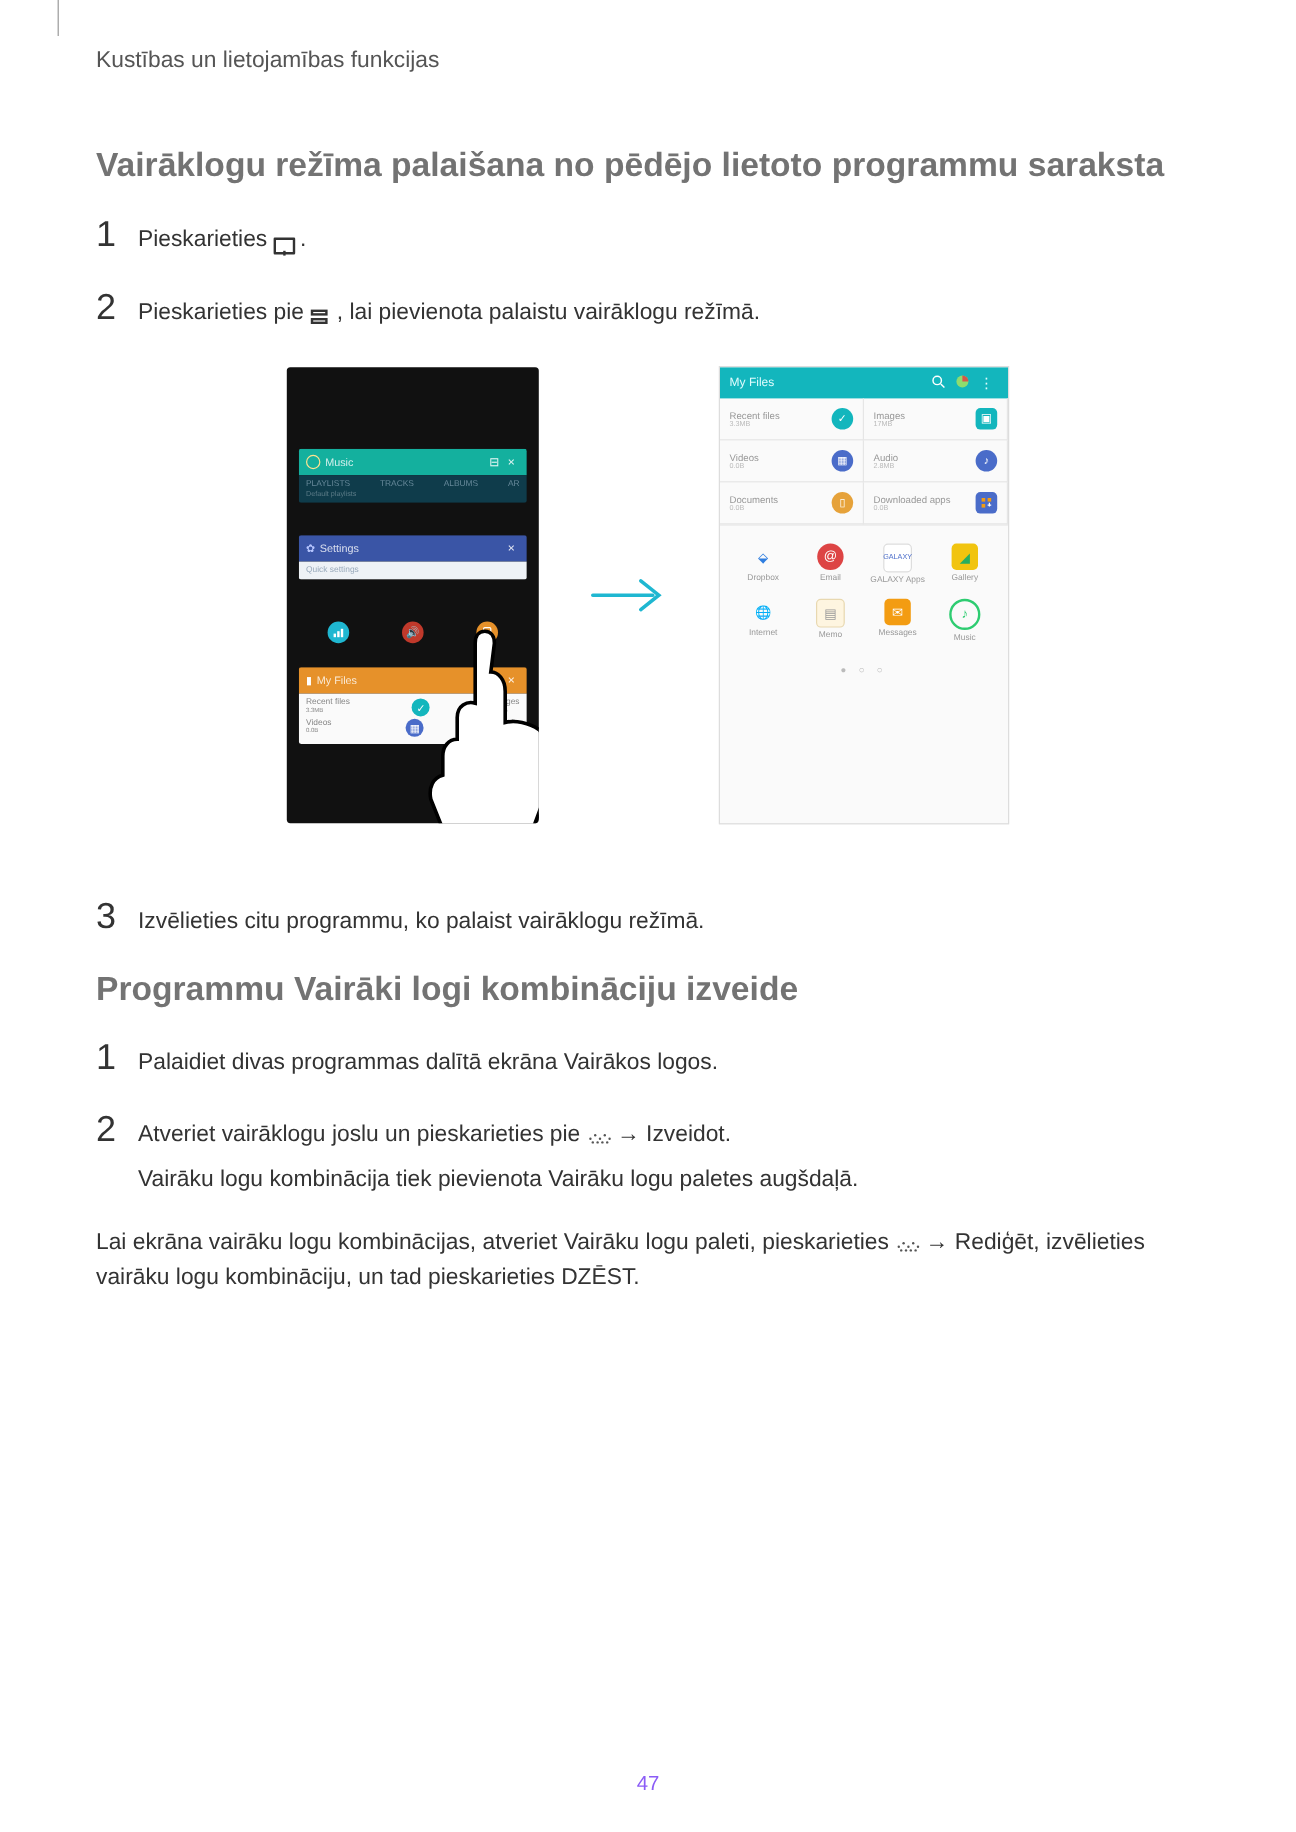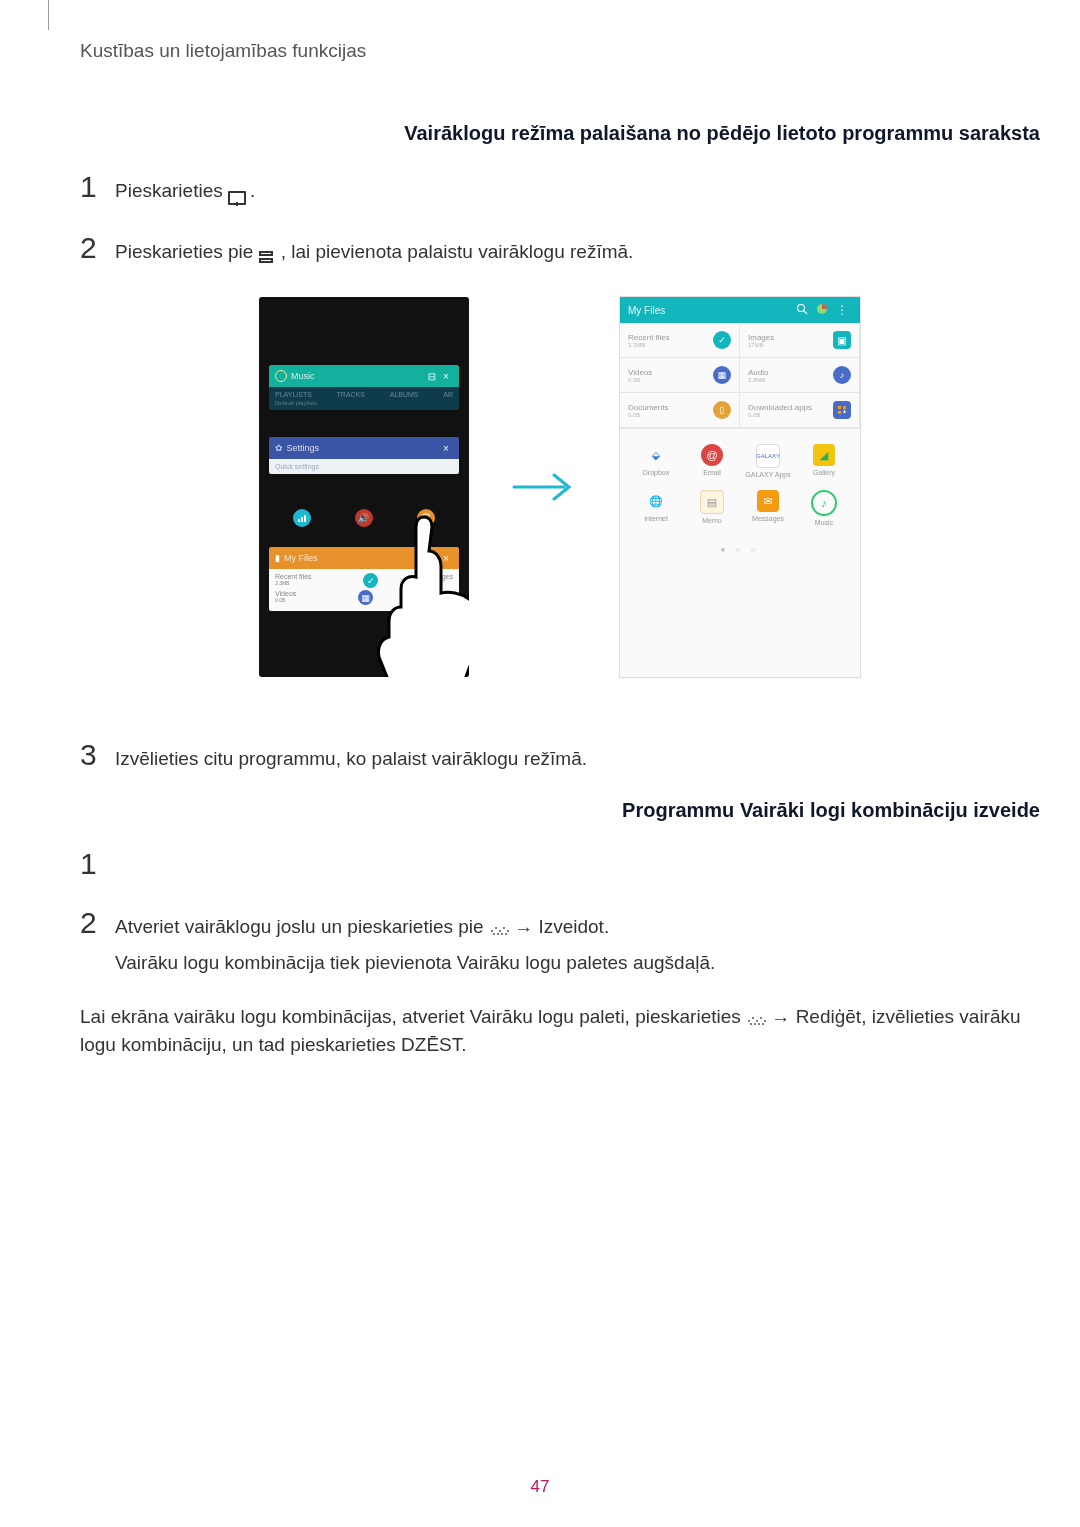--- a/index.html
+++ b/index.html
@@ -4,44 +4,43 @@
 <style>
   body {
     margin: 0;
     padding: 0;
     font-family: Arial, Helvetica, sans-serif;
     background: #fff;
     color: #333;
     width: 1080px;
   }
   .page {
-    padding: 40px 40px 60px 80px;
+    padding: 40px 80px 60px 80px;
     position: relative;
     min-height: 1527px;
     box-sizing: border-box;
   }
   .left-margin-line {
     position: absolute;
     left: 48px;
     top: 0;
     width: 1px;
     height: 30px;
     background: #999;
   }
   .breadcrumb {
     font-size: 19px;
     color: #555;
     margin-bottom: 60px;
   }
   h2 {
-    font-size: 20px;
+    font-size: 28px;
     font-weight: bold;
-    color: #0f172a;
+    color: #737373;
     margin: 0 0 25px 0;
-    text-align: right;
   }
   .step {
     display: flex;
     align-items: baseline;
     margin-bottom: 25px;
   }
   .step-num {
     font-size: 30px;
     color: #333;
     width: 35px;
@@ -273,21 +272,21 @@
     line-height: 1.5;
     margin: 0 0 25px 0;
   }
   .page-num {
     position: absolute;
     bottom: 30px;
     left: 0;
     right: 0;
     text-align: center;
     font-size: 17px;
-    color: #be185d;
+    color: #8b5cf6;
   }
   .bold { font-weight: normal; }
 </style>
 </head>
 <body>
 
 <div class="page">
   <div class="left-margin-line"></div>
 
   <div class="breadcrumb">Kustības un lietojamības funkcijas</div>
@@ -469,20 +468,21 @@
   <div class="step">
     <div class="step-num">3</div>
     <div class="step-text">Izvēlieties citu programmu, ko palaist vairāklogu režīmā.</div>
   </div>
 
   <h2>Programmu Vairāki logi kombināciju izveide</h2>
 
 
   <div class="step">
     <div class="step-num">1</div>
+    <div class="step-text">Palaidiet divas programmas dalītā ekrāna Vairākos logos.</div>
   </div>
 
   <div class="step">
     <div class="step-num">2</div>
     <div class="step-text">
       <span>Atveriet vairāklogu joslu un pieskarieties pie </span>
       <span class="icon-handle">
         <span style="left:2px;top:3px;"></span><span style="left:6px;top:0px;"></span><span style="left:10px;top:3px;"></span><span style="left:14px;top:0px;"></span><span style="left:18px;top:3px;"></span>
         <span style="left:4px;top:6px;"></span><span style="left:8px;top:6px;"></span><span style="left:12px;top:6px;"></span><span style="left:16px;top:6px;"></span>
       </span>

